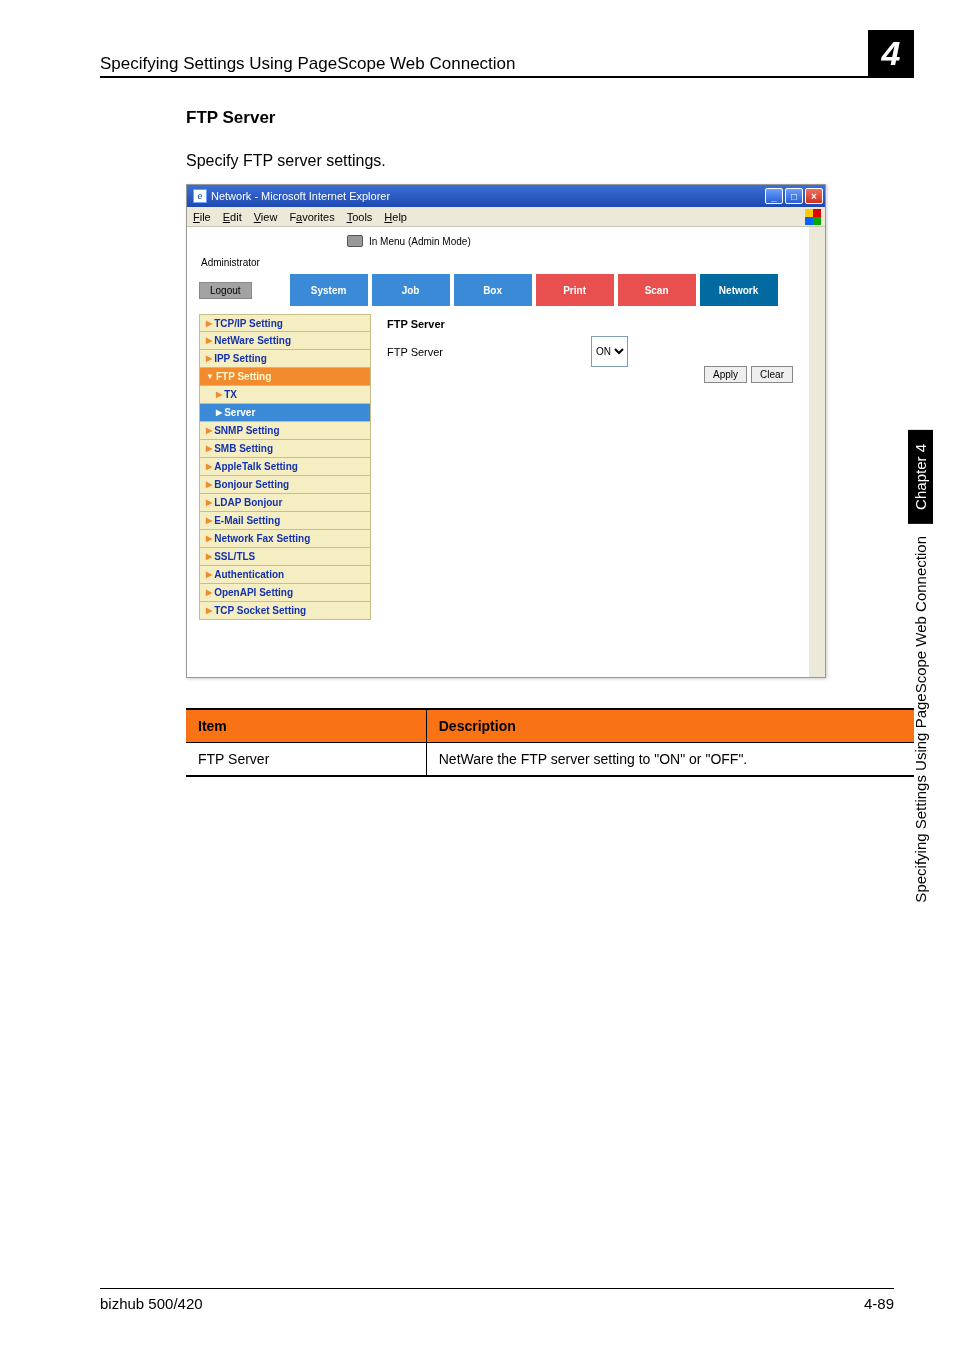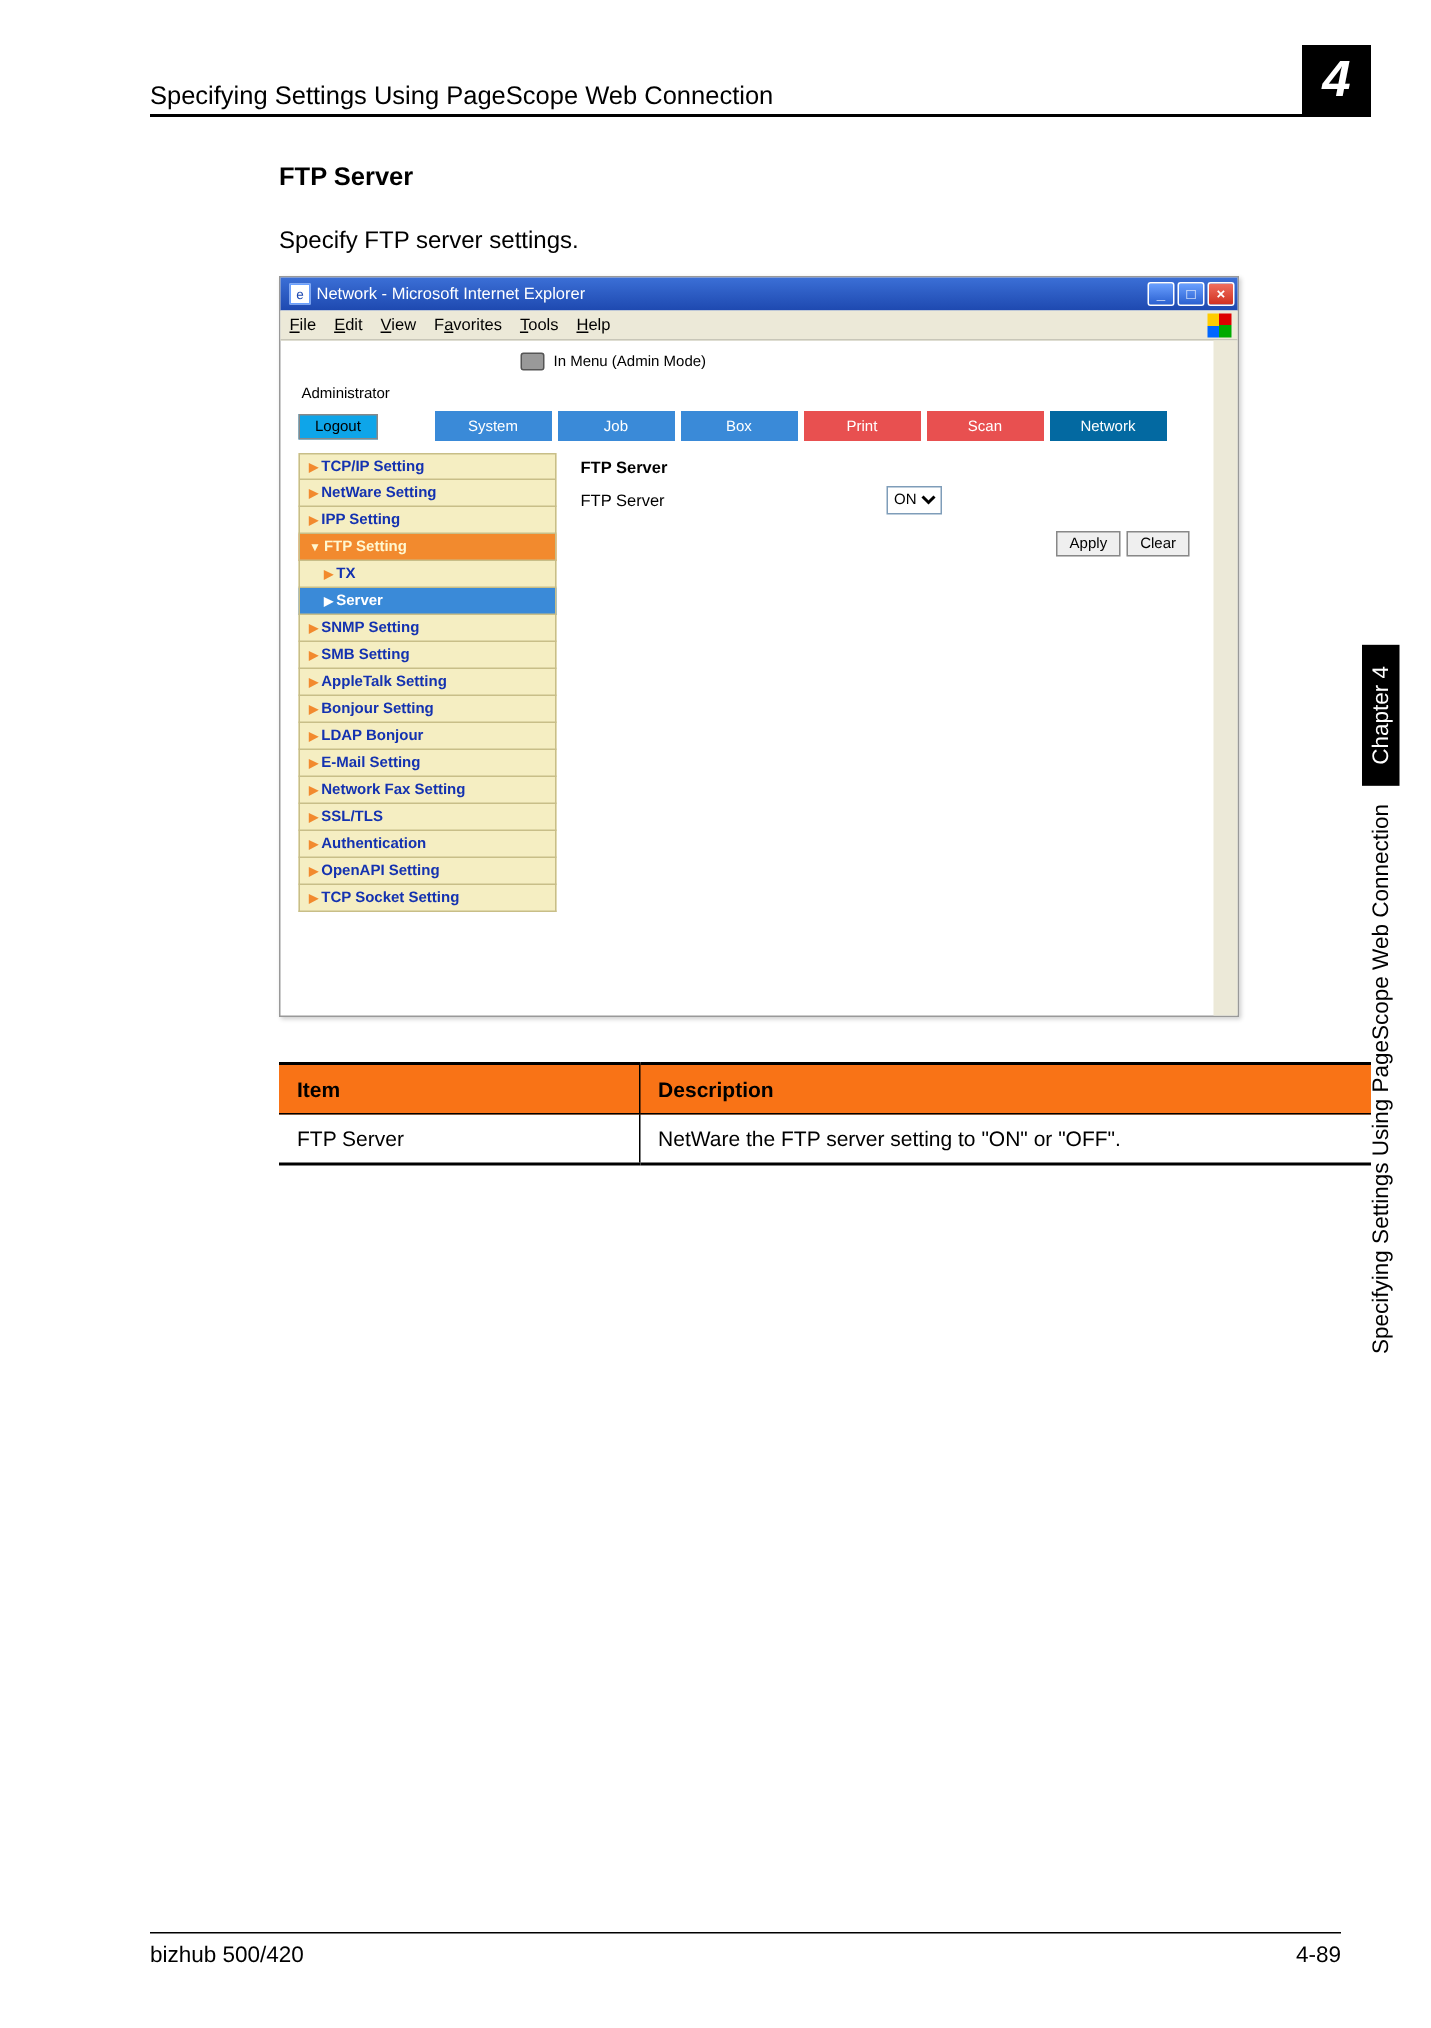--- a/index.html
+++ b/index.html
@@ -107,24 +107,24 @@
   }
   .status-line { display:flex; align-items:center; gap:6px; font-size:10px;}
   .printer-icon { width:16px; height:12px; background:#999; border:1px solid #555; border-radius:2px;}
 
   .admin-label { padding-left: 14px; font-size:10px; margin-top:6px; }
 
   .tabs-row {
     display:flex; align-items:center; gap:4px; padding: 6px 12px 8px 12px;
   }
   .logout-btn {
-    background:#0ea5e9; border:1px solid #888; padding:2px 10px; font-size:10px; cursor:pointer;
+    background:#a3a3a3; border:1px solid #888; padding:2px 10px; font-size:10px; cursor:pointer;
   }
   .tabs-row .spacer { width:30px; }
-  .tab { flex:0 0 78px; height:20px; color:#fff; font-size:10px; font-weight:normal; display:flex; align-items:center; justify-content:center;text-align:center; }
+  .tab { flex:0 0 78px; height:32px; color:#fff; font-size:10px; font-weight:bold; display:flex; align-items:center; justify-content:center;text-align:center; }
   .tab.blue { background:#3a8ad8; }
   .tab.red { background:#e85050; }
   .tab.orange { background:#0369a1; }
 
   .main-cols { display:flex; padding: 0 8px 8px 12px; gap:8px; }
   .sidebar { width: 172px; }
   .side-item {
     background:#f5eec2; border:1px solid #c8be88; height:18px;
     display:flex; align-items:center; padding-left:6px;
     font-size:10px; color:#1432b0; font-weight:bold;
@@ -139,21 +139,21 @@
   .side-item.selected .arrow { color:#fff; }
 
   .pane {
     flex:1; background:#fff; padding:4px 8px; position:relative;
   }
   .pane h4 { font-size:11px; font-weight:bold; margin-bottom:6px;}
   .pane-row { display:flex; align-items:center; }
   .pane-label { font-size:11px; }
   .pane-select {
     margin-left: 148px;
-    font-size:10px; border:1px solid #7f9db9; background:#fff; height:19px;
+    font-size:10px; border:1px solid #7f9db9; background:#fff; height:31px;
   }
   .pane-btns { position:absolute; right:8px; top:52px; display:flex; gap:4px;}
   .pane-btn { font-size:10px; border:1px solid #888; background:#efefef; padding:2px 8px; cursor:pointer;}
 
   
   .desc-table {
     margin-top: 30px;
     width: 100%;
     border-collapse: collapse;
     font-size: 14px;

